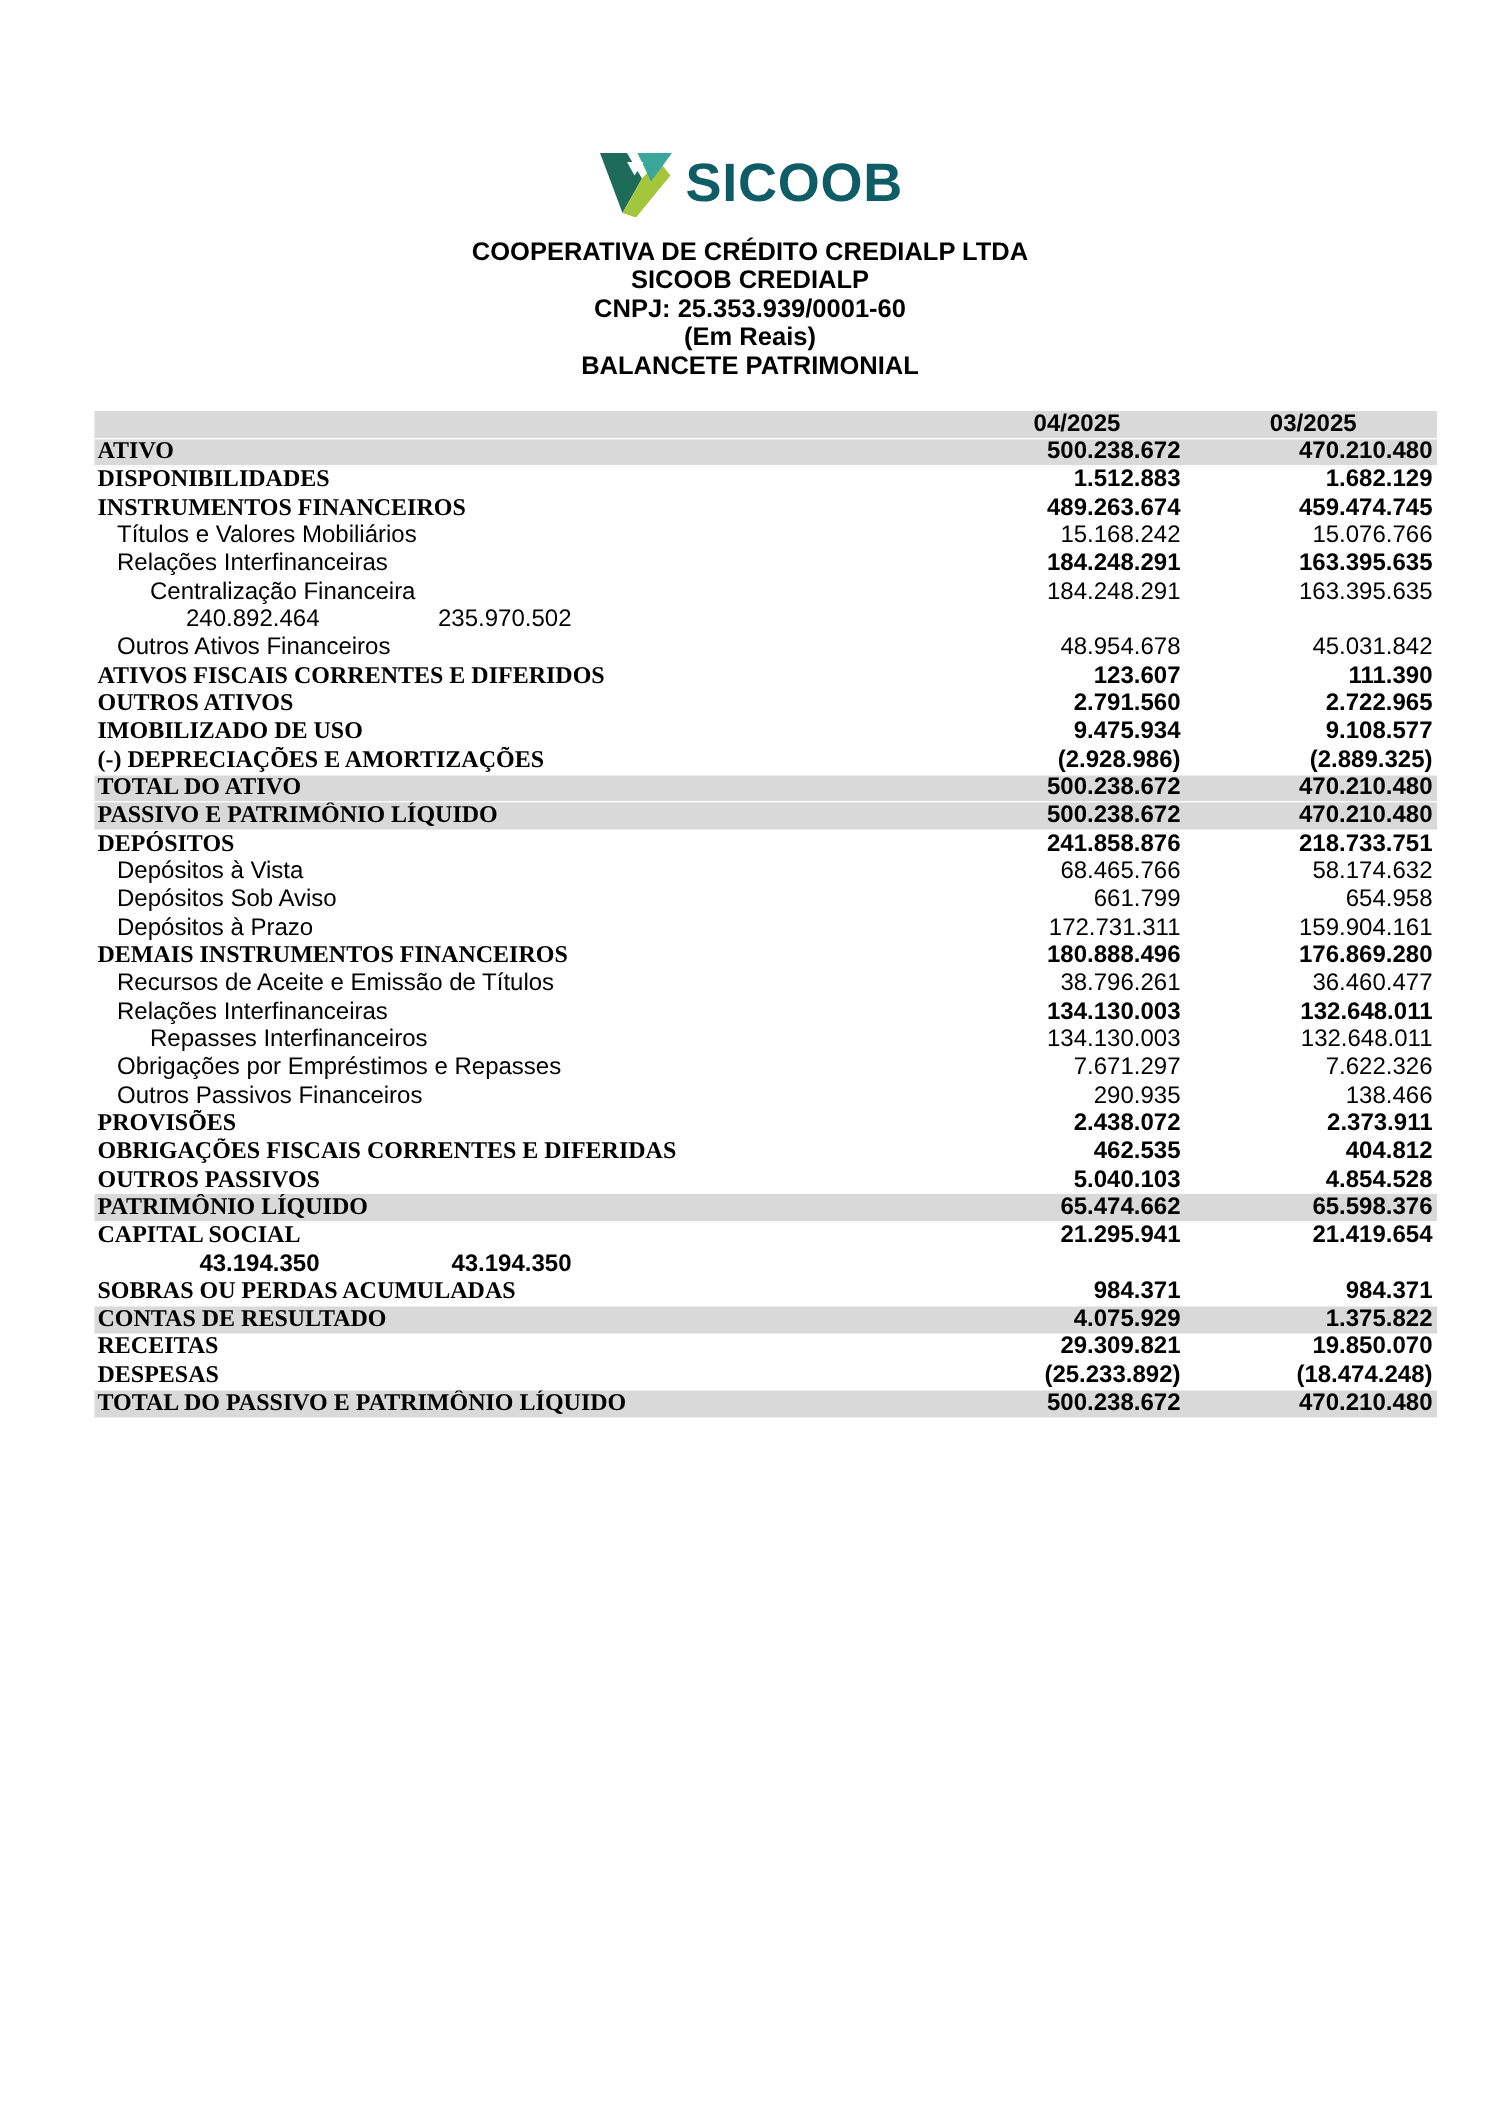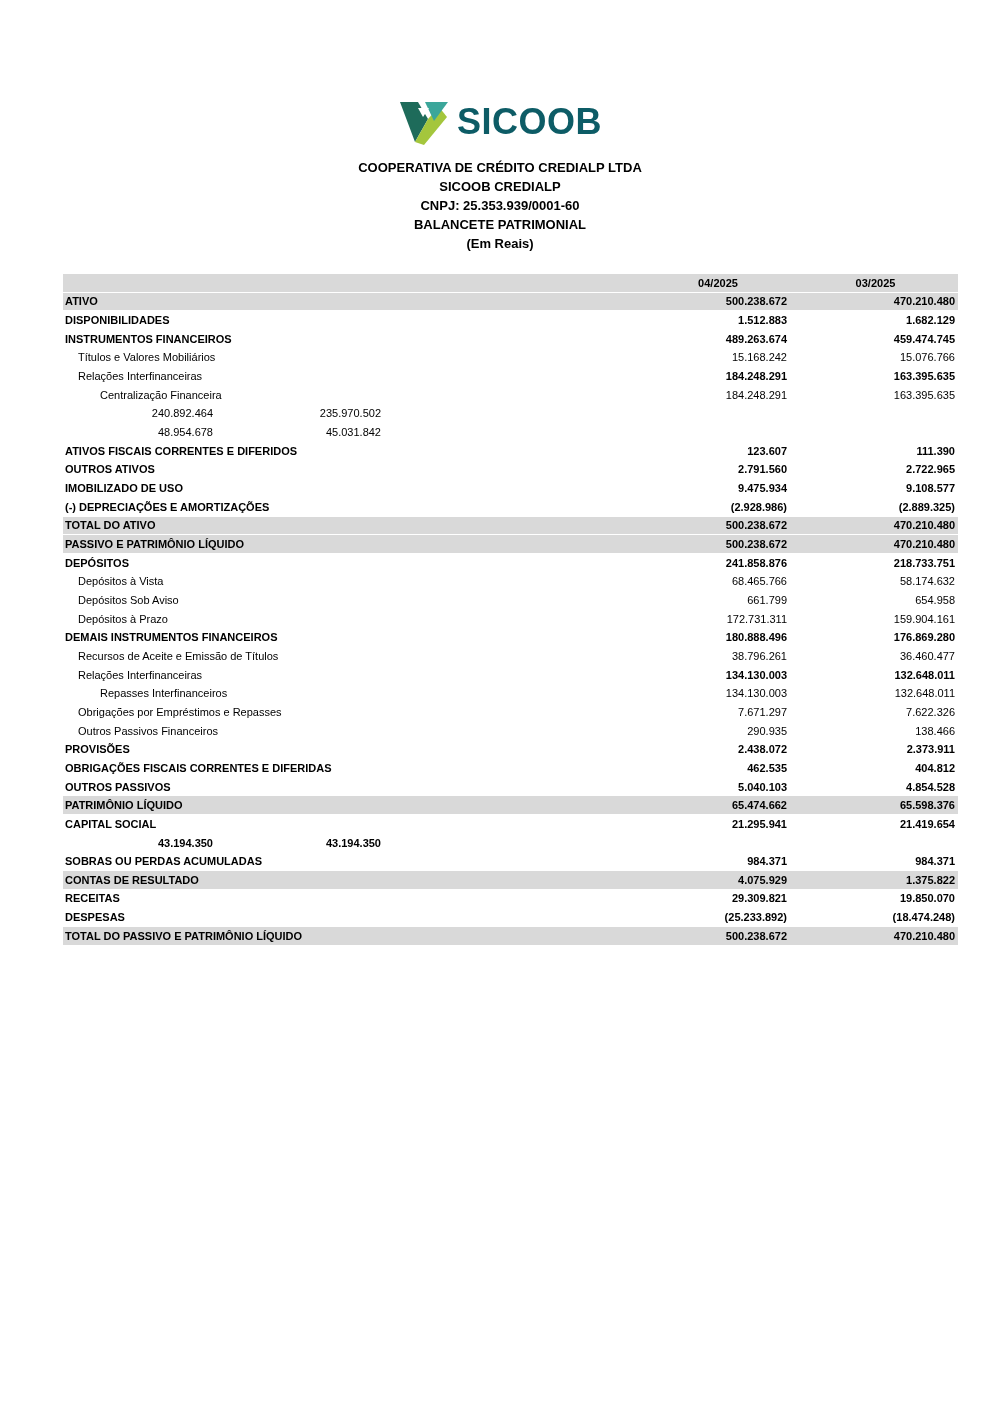--- a/index.html
+++ b/index.html
@@ -26,41 +26,41 @@
   }
   .logo svg { display: block; }
   .wordmark {
     font-size: 36px;
     font-weight: bold;
     letter-spacing: 0.5px;
     color: var(--brand-teal, #0D5C66);
     line-height: 46px;
   }
   .hline {
-    font-size: 13px;
+    font-size: 17px;
     font-weight: bold;
     line-height: 19px;
   }
   .balance-table {
     width: 895px;
     margin: 21px 0 0 63px;
-    font-size: 11px;
+    font-size: 16px;
   }
   .t-row {
     display: flex;
     align-items: center;
     height: 18.67px;
     box-sizing: border-box;
     border-bottom: 1px solid #ffffff;
   }
   .t-row.gray { background: var(--gray, #D9D9D9); }
   .bold { font-weight: bold; }
   .cell { white-space: nowrap; overflow: hidden; }
   .cell.label { flex: 1; }
-  .ind0 { padding-left: 2px; }
+  .ind0 { padding-left: 2px; font-family: Liberation Serif, serif; }
   .ind1 { padding-left: 15px; }
   .ind2 { padding-left: 37px; }
   .cell.val {
     width: 150px;
     text-align: right;
     padding-right: 3px;
   }
   .cell.val.col2 { width: 165px; }
   .t-row.head .cell.val { text-align: center; font-weight: bold; padding-right: 0; }
 </style>
@@ -77,22 +77,22 @@
           <polygon points="17,43 30,20 41,8 49,18 26,46" fill="#A4C63C"></polygon>
           <polygon points="27,3 50,3 36,22" fill="#3BA69A"></polygon>
           <polygon points="20,9 31,9 25,18" fill="#ffffff"></polygon>
         </svg>
       </span>
       <span class="wordmark">SICOOB</span>
     </div>
     <div class="hline">COOPERATIVA DE CRÉDITO CREDIALP LTDA</div>
     <div class="hline">SICOOB CREDIALP</div>
     <div class="hline">CNPJ: 25.353.939/0001-60</div>
+    <div class="hline">(Em Reais)</div>
     <div class="hline">BALANCETE PATRIMONIAL</div>
-    <div class="hline">(Em Reais)</div>
   </div>
 
   <div class="balance-table">
     <div class="t-row head gray">
       <div class="cell label ind0"></div>
       <div class="cell val col1">04/2025</div>
       <div class="cell val col2">03/2025</div>
     </div>
     <div id="rows-container">
         <div class="t-row gray bold">
@@ -123,20 +123,21 @@
         <div class="t-row">
           <div class="cell label ind2">Centralização Financeira</div>
           <div class="cell val col1">184.248.291</div>
           <div class="cell val col2">163.395.635</div>
         </div>
         <div class="t-row">
           <div class="cell val col1">240.892.464</div>
           <div class="cell val col2">235.970.502</div>
         </div>
         <div class="t-row">
+          <div class="cell label ind1">Outros Ativos Financeiros</div>
           <div class="cell val col1">48.954.678</div>
           <div class="cell val col2">45.031.842</div>
         </div>
         <div class="t-row bold">
           <div class="cell label ind0">ATIVOS FISCAIS CORRENTES E DIFERIDOS</div>
           <div class="cell val col1 bold">123.607</div>
           <div class="cell val col2 bold">111.390</div>
         </div>
         <div class="t-row bold">
           <div class="cell label ind0">OUTROS ATIVOS</div>

